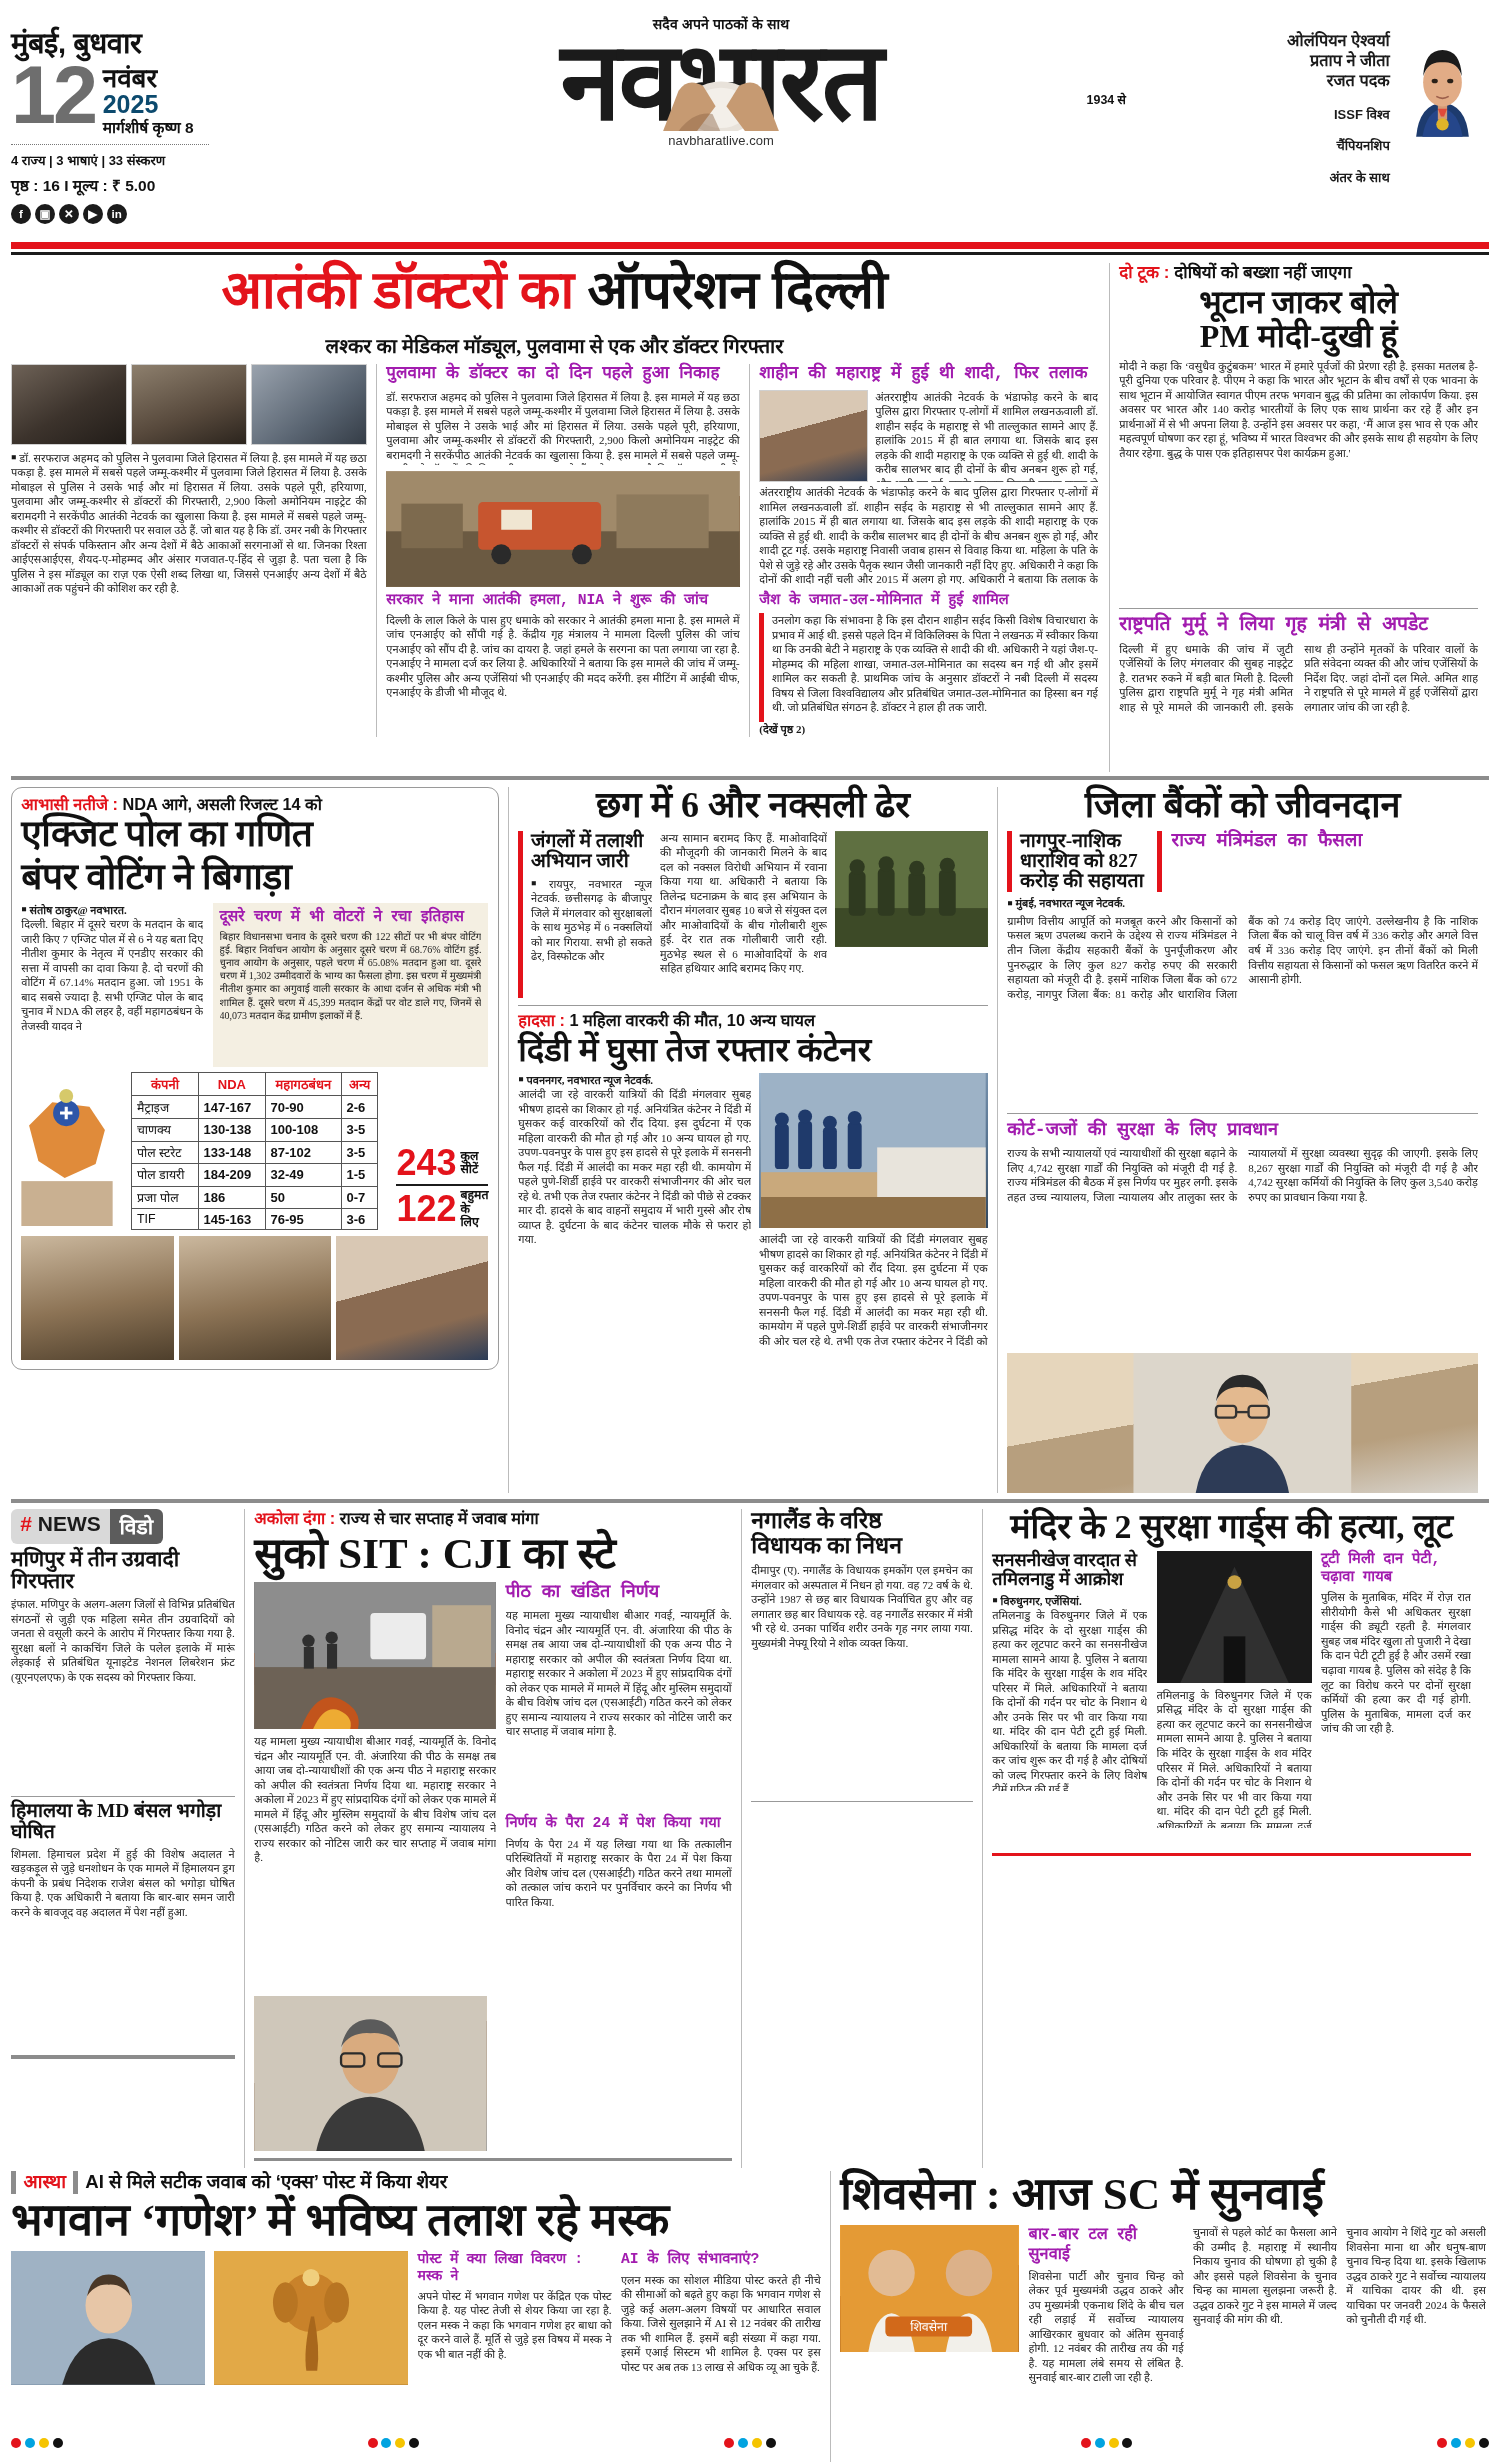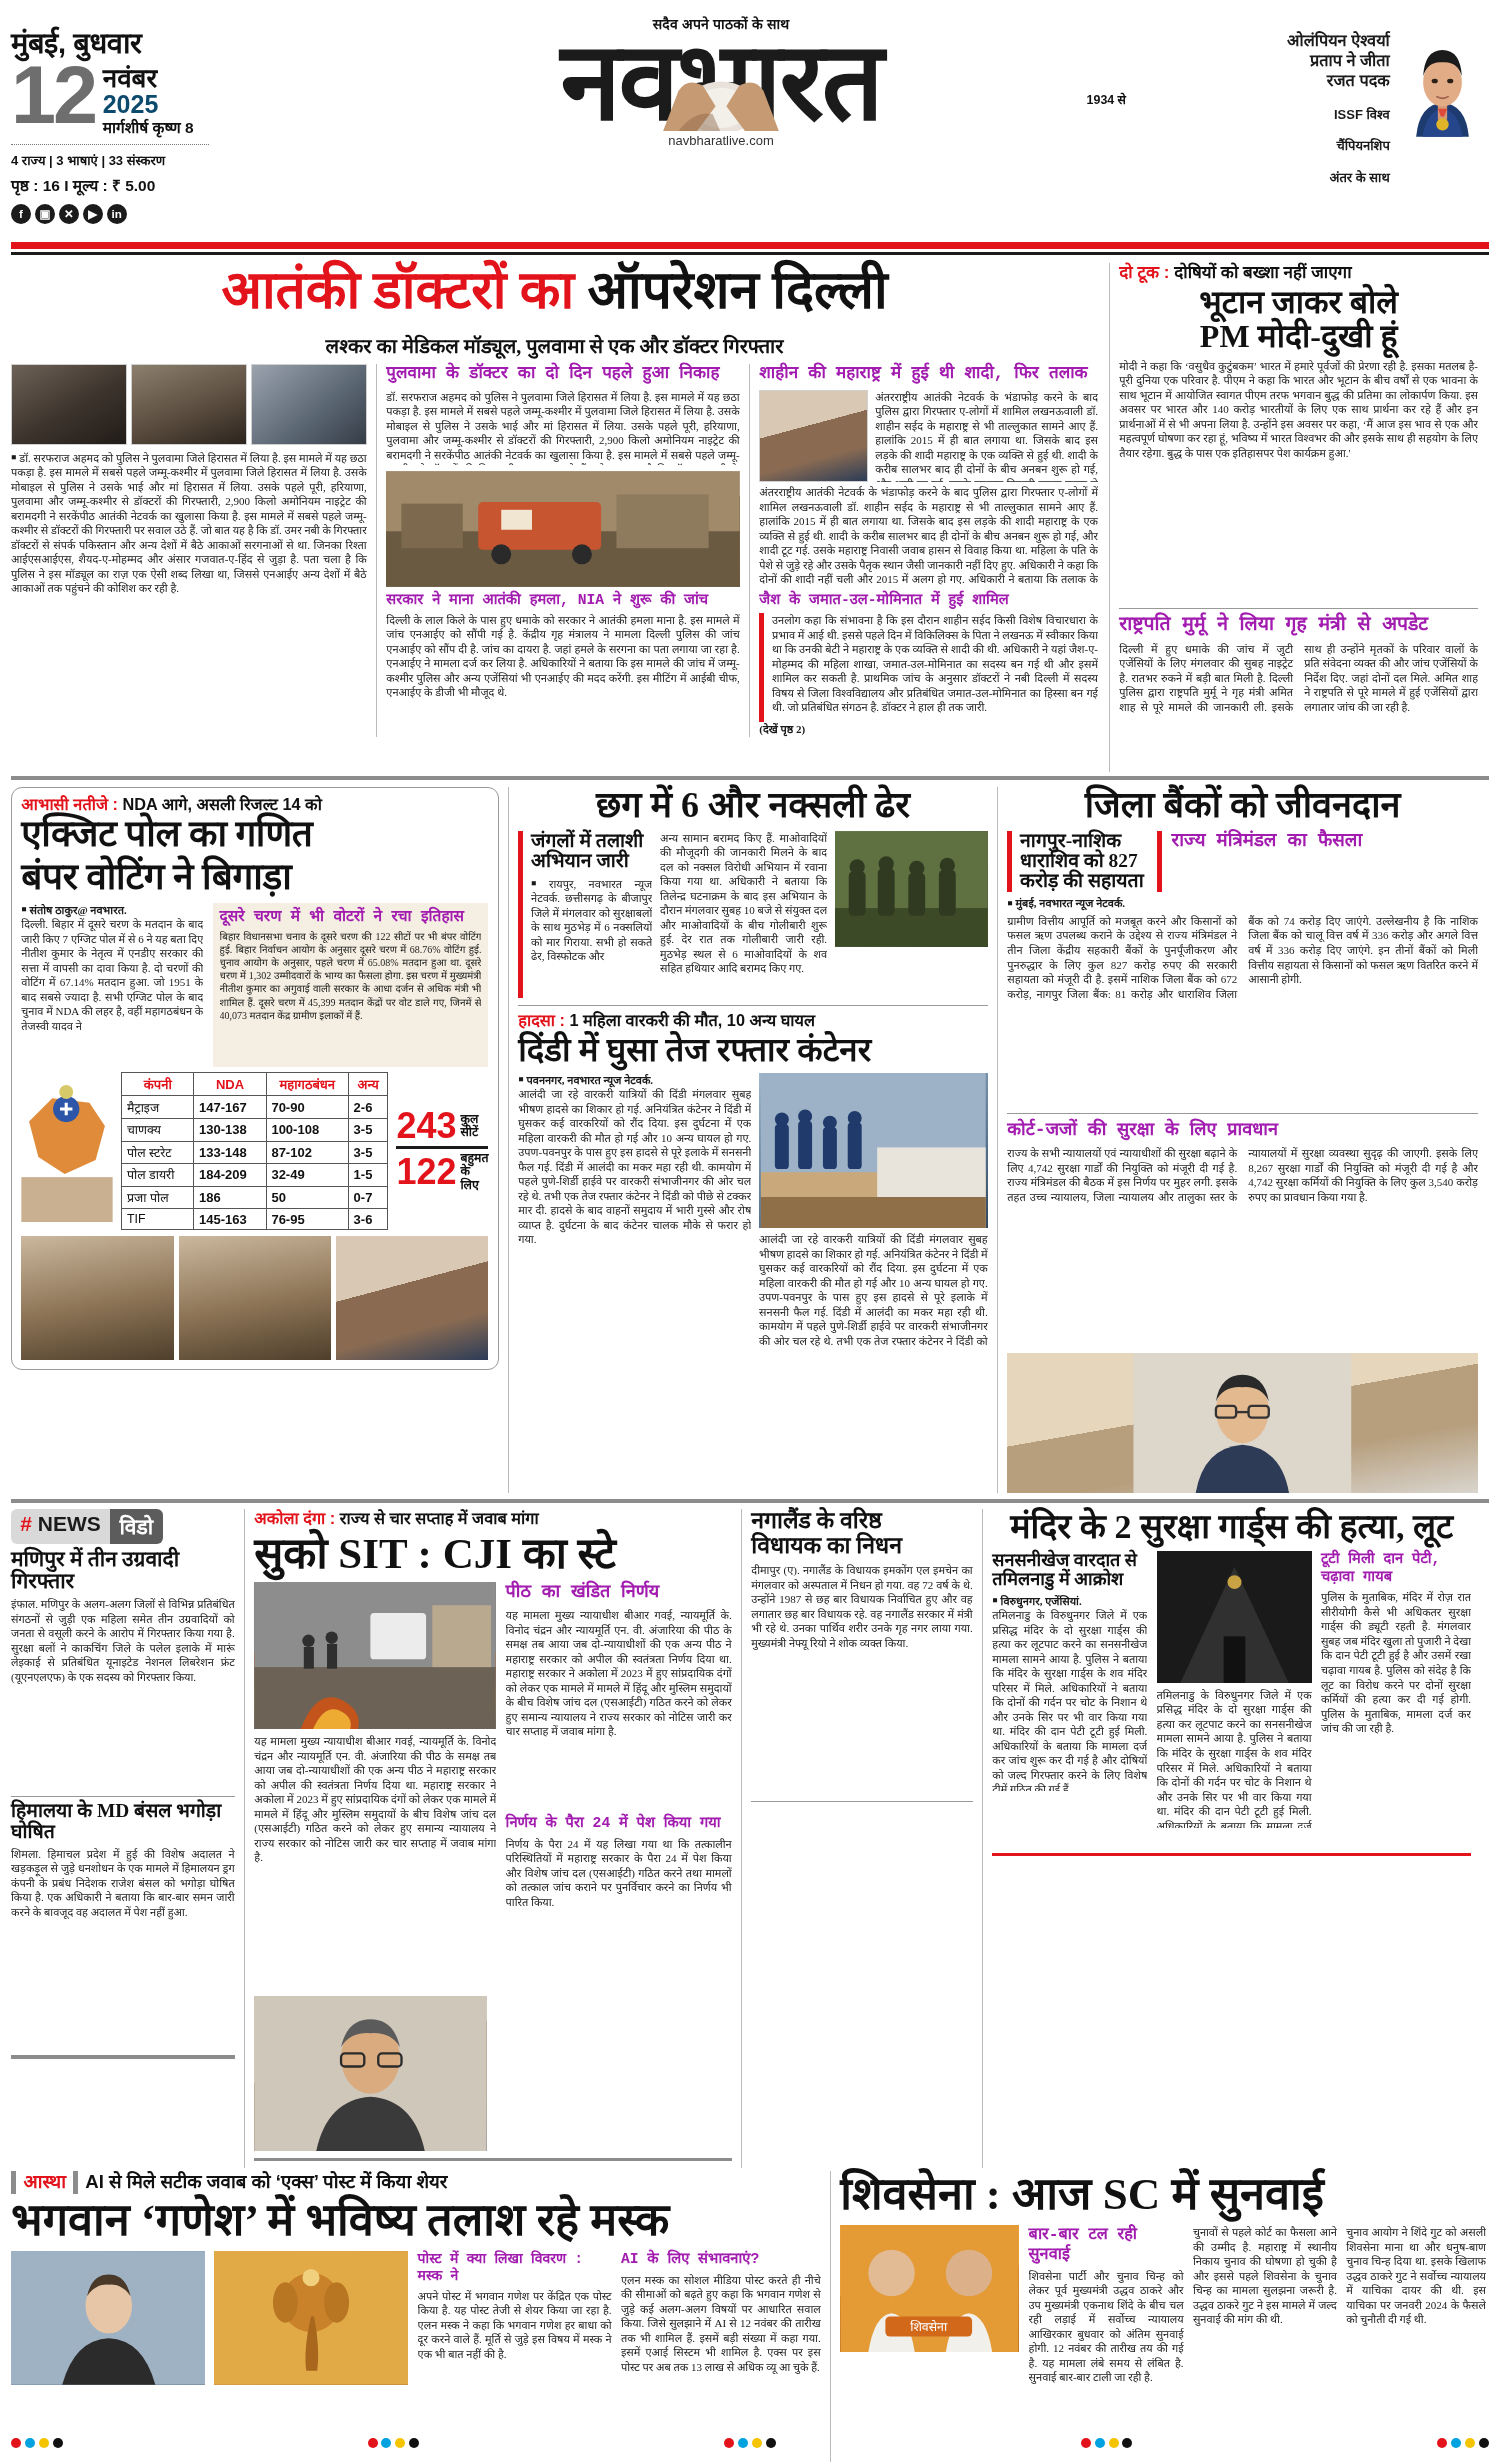--- a/index.html
+++ b/index.html
@@ -290,21 +290,21 @@
           <div style="width:182px;">
             <div class="body-s sq" style="font-weight:700;">संतोष ठाकुर@ नवभारत.</div>
             <div class="body-s" style="height:147px; overflow:hidden;">दिल्ली. बिहार में दूसरे चरण के मतदान के बाद जारी किए 7 एग्जिट पोल में से 6 ने यह बता दिए नीतीश कुमार के नेतृत्व में एनडीए सरकार की सत्ता में वापसी का दावा किया है. दो चरणों की वोटिंग में 67.14% मतदान हुआ. जो 1951 के बाद सबसे ज्यादा है. सभी एग्जिट पोल के बाद चुनाव में NDA की लहर है, वहीं महागठबंधन के तेजस्वी यादव ने</div>
           </div>
           <div style="flex:1; background:#f4efe2; padding:5.4px 7px;">
             <div class="subhead" style="font-size:15.5px;">दूसरे चरण में भी वोटरों ने रचा इतिहास</div>
             <div class="body-s" style="font-size:10px; margin-top:3.1px; height:132px; overflow:hidden;">बिहार विधानसभा चनाव के दूसरे चरण की 122 सीटों पर भी बंपर वोटिंग हुई. बिहार निर्वाचन आयोग के अनुसार दूसरे चरण में 68.76% वोटिंग हुई. चुनाव आयोग के अनुसार, पहले चरण में 65.08% मतदान हुआ था. दूसरे चरण में 1,302 उम्मीदवारों के भाग्य का फैसला होगा. इस चरण में मुख्यमंत्री नीतीश कुमार का अगुवाई वाली सरकार के आधा दर्जन से अधिक मंत्री भी शामिल हैं. दूसरे चरण में 45,399 मतदान केंद्रों पर वोट डाले गए, जिनमें से 40,073 मतदान केंद्र ग्रामीण इलाकों में हैं.</div>
           </div>
         </div>
 
-        <div class="flexrow" style="margin-top:4.7px; gap:8px; align-items:center;">
+        <div class="flexrow" style="margin-top:4.7px; gap:18px; align-items:flex-end;">
           <div style="width:92px;">
             <svg viewBox="0 0 118 190" width="92" height="147">
               <path d="M10 60 L40 30 L88 36 L108 66 L96 110 L56 128 L22 106 Z" fill="#e08b3a"></path>
               <circle cx="58" cy="44" r="17" fill="#2d56a8"></circle>
               <path d="M50 44 l16 0 M58 36 l0 16" stroke="#fff" stroke-width="4"></path>
               <circle cx="58" cy="22" r="9" fill="#d6c96a"></circle>
               <rect x="0" y="132" width="118" height="58" fill="#c9b091"></rect>
             </svg>
           </div>
           <div style="flex:1;">

